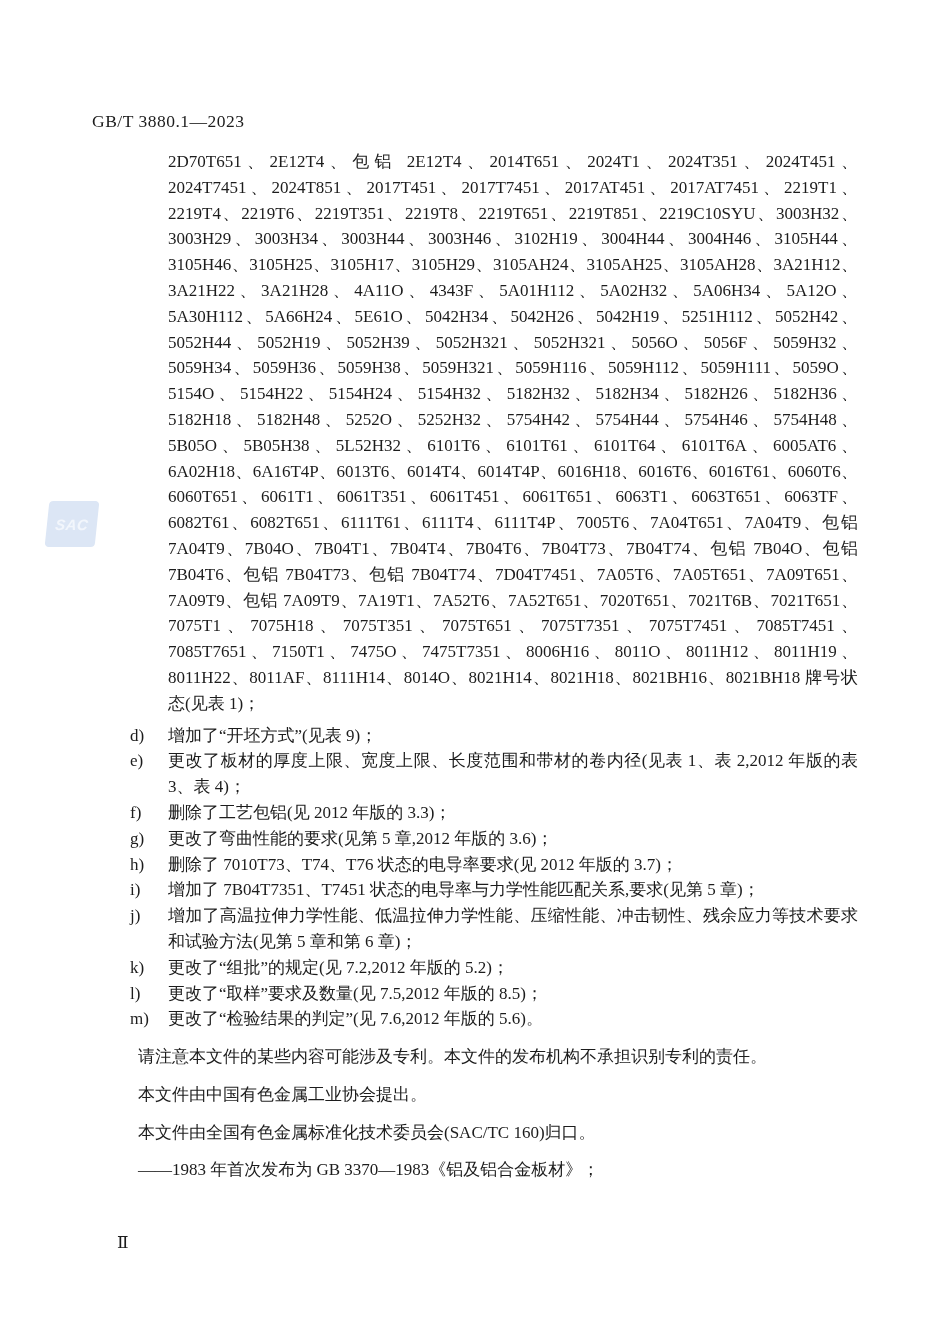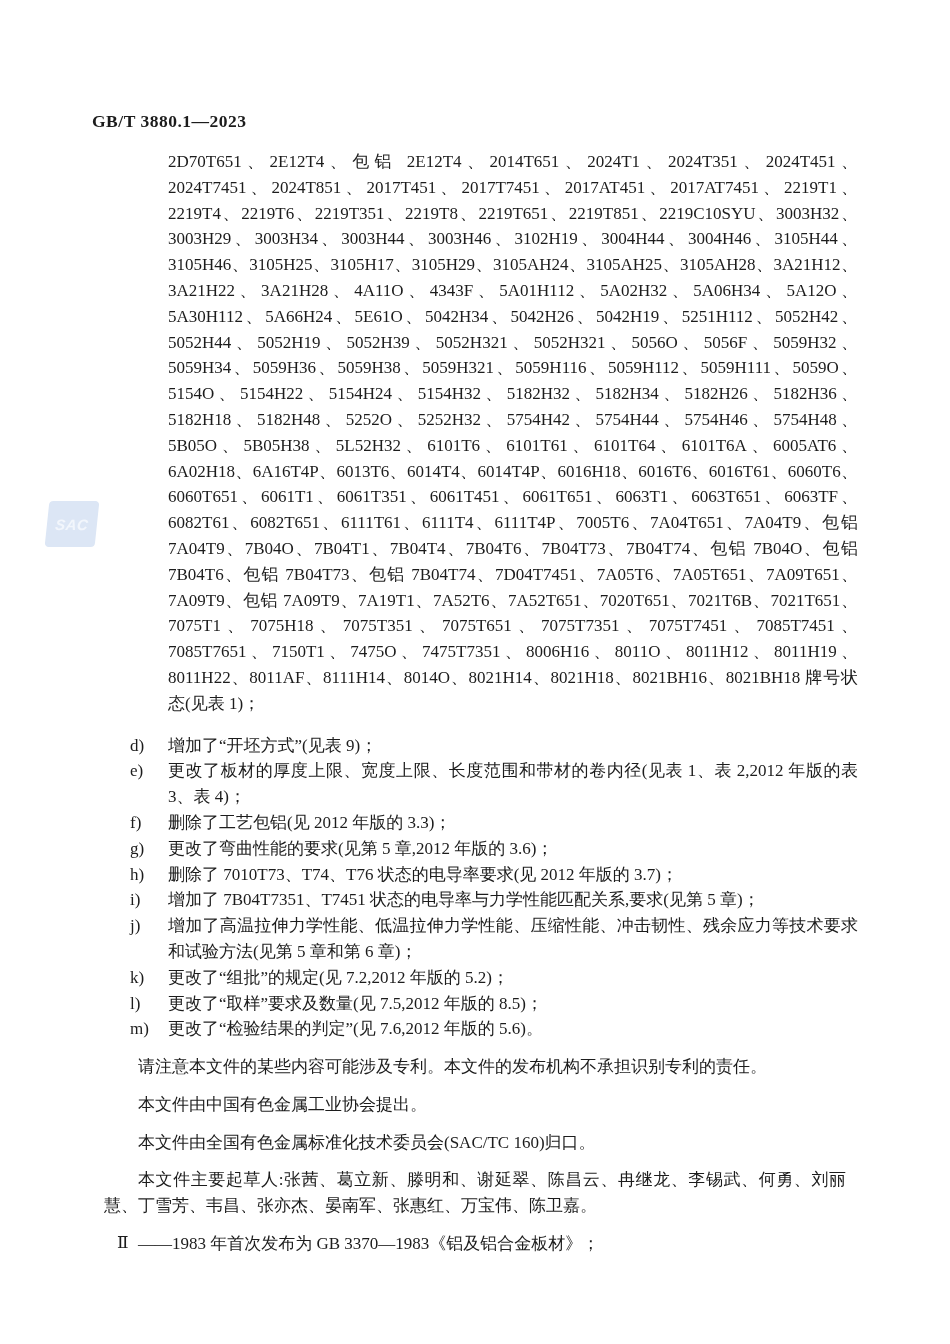--- a/index.html
+++ b/index.html
@@ -6,42 +6,42 @@
   .page {
     position:relative;
     width:950px; height:1344px;
     background:#ffffff;
     font-family:"Liberation Serif","DejaVu Serif",serif;
     color:#1c1c1c;
     overflow:hidden;
   }
   .doc-number {
     position:absolute; left:92px; top:111px;
-    font-size:17.5px; font-weight:bold; letter-spacing:0.5px;
+    font-size:17.5px; font-weight:normal; letter-spacing:0.5px;
     white-space:nowrap;
   }
   .watermark {
     position:absolute; left:47px; top:501px;
     width:50px; height:46px;
     background:#dce6f5;
     border-radius:4px;
     transform:skewX(-6deg);
     display:flex; align-items:center; justify-content:center;
   }
   .watermark span {
     font-family:"Liberation Sans","DejaVu Sans",sans-serif;
     font-style:italic; font-weight:bold;
     font-size:15px; color:#f2f6fc; letter-spacing:0.5px;
   }
   .content {
     position:absolute; left:92px; top:149px; width:766px;
     font-size:17px; line-height:25.8px;
     text-align:justify;
   }
-  .cont-block { margin:0 0 16px 76px; }
+  .cont-block { margin:0 0 6px 76px; }
   .list { margin:0; padding:0; }
   .list-item { display:flex; padding-left:38px; }
   .list-item .marker { flex:0 0 38px; }
   .list-item .li-text { flex:1 1 auto; text-align:justify; }
   .para { margin:12px; text-indent:2em; }
   .page-number {
     position:absolute; left:117px; top:1232px;
     font-size:17px;
   }
 </style>
@@ -99,20 +99,19 @@
       </div>
       <div class="list-item">
         <span class="marker">m)</span>
         <span class="li-text">更改了“检验结果的判定”(见 7.6,2012 年版的 5.6)。</span>
       </div>
     </div>
 
     <p class="para">请注意本文件的某些内容可能涉及专利。本文件的发布机构不承担识别专利的责任。</p>
     <p class="para">本文件由中国有色金属工业协会提出。</p>
     <p class="para">本文件由全国有色金属标准化技术委员会(SAC/TC 160)归口。</p>
-    <p class="para">本文件主要起草人:张茜、葛立新、滕明和、谢延翠、陈昌云、冉继龙、李锡武、何勇、刘丽慧、丁雪芳、韦昌、张亦杰、晏南军、张惠红、万宝伟、陈卫嘉。</p>
     <p class="para">——1983 年首次发布为 GB 3370—1983《铝及铝合金板材》；</p>
 
   </div>
 
   <div class="page-number">Ⅱ</div>
 
 </div>
 
 </body></html>

